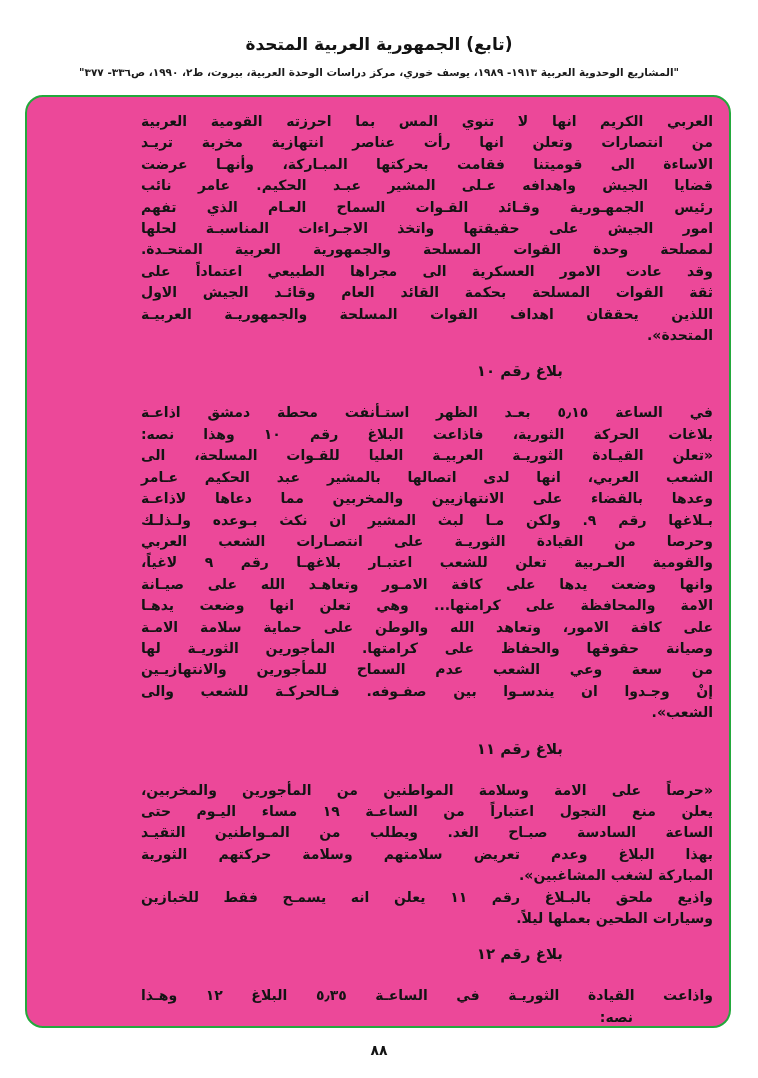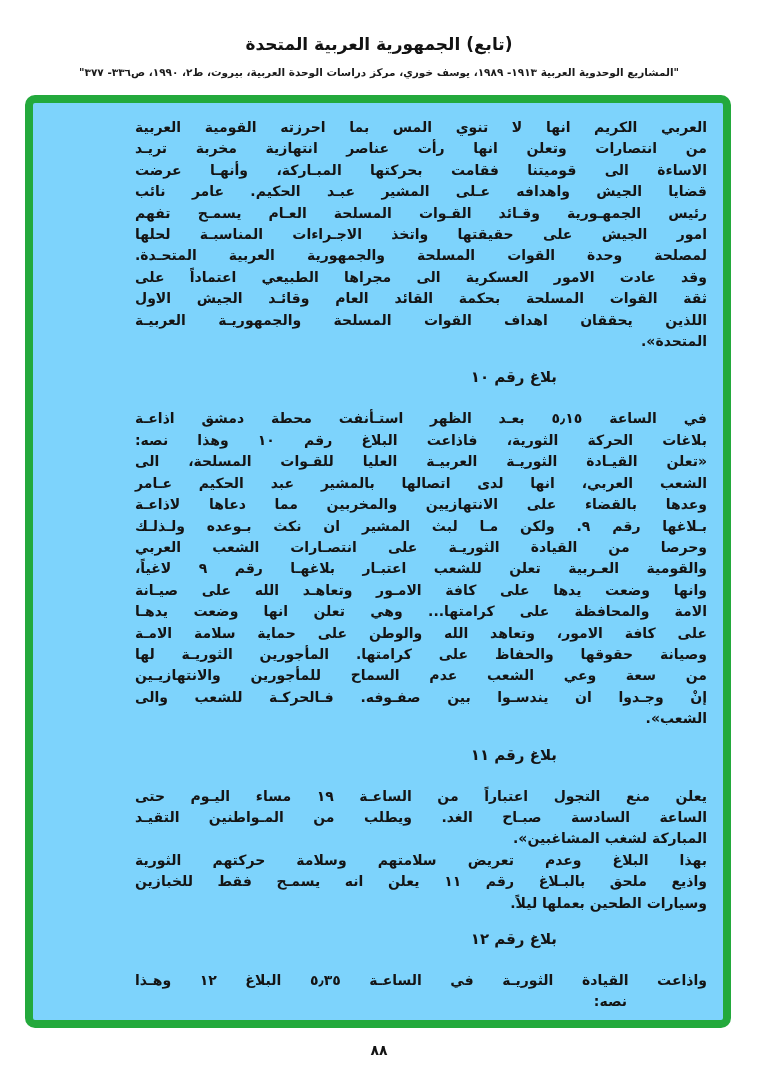--- a/index.html
+++ b/index.html
@@ -35,25 +35,25 @@
     font-weight: 700;
     line-height: 14px;
     color: #1a1a1a;
     letter-spacing: 0.1px;
   }
   .green-box {
     box-sizing: border-box;
     margin: 16px 27px 0 25px;
     width: 706px;
     height: 933px;
-    border: 8px solid #3b82f6;
-    border-radius: 10px;
+    border: 2px solid #3b82f6;
+    border-radius: 18px;
     padding: 14px 16px 0 108px;
     overflow: hidden;
-    background: #7dd3fc;
+    background: #ec4899;
   }
   .doc-body { width: 572px; }
   .para { margin: 0; }
   .line {
     font-size: 14px;
     font-weight: 700;
     line-height: 21.4px;
     color: #141414;
     text-align: justify;
     text-align-last: justify;
@@ -87,21 +87,21 @@
     <div class="source">"المشاريع الوحدوية العربية ١٩١٣- ١٩٨٩، يوسف خوري، مركز دراسات الوحدة العربية، بيروت، ط٢، ١٩٩٠، ص٣٣٦- ٣٧٧"</div>
   </div>
 
   <div class="green-box" style="border-color: rgb(35, 169, 60);">
     <div class="doc-body">
         <div class="para">
           <div class="line">العربي الكريم انها لا تنوي المس بما احرزته القومية العربية</div>
           <div class="line">من انتصارات وتعلن انها رأت عناصر انتهازية مخربة تريـد</div>
           <div class="line">الاساءة الى قوميتنا فقامت بحركتها المبـاركة، وأنهـا عرضت</div>
           <div class="line">قضايا الجيش واهدافه عـلى المشير عبـد الحكيم. عامر نائب</div>
-          <div class="line">رئيس الجمهـورية وقـائد القـوات المسلحة العـام يسمـح تفهم</div>
+          <div class="line">رئيس الجمهـورية وقـائد القـوات السماح العـام الذي تفهم</div>
           <div class="line">امور الجيش على حقيقتها واتخذ الاجـراءات المناسبـة لحلها</div>
           <div class="line">لمصلحة وحدة القوات المسلحة والجمهورية العربية المتحـدة.</div>
           <div class="line">وقد عادت الامور العسكرية الى مجراها الطبيعي اعتماداً على</div>
           <div class="line">ثقة القوات المسلحة بحكمة القائد العام وقائـد الجيش الاول</div>
           <div class="line">اللذين يحققان اهداف القوات المسلحة والجمهوريـة العربيـة</div>
           <div class="line end">المتحدة».</div>
         </div>
         <div class="heading">بلاغ رقم ١٠</div>
         <div class="para">
           <div class="line">في الساعة ٥٫١٥ بعـد الظهر استـأنفت محطة دمشق اذاعـة</div>
@@ -115,24 +115,25 @@
           <div class="line">وانها وضعت يدها على كافة الامـور وتعاهـد الله على صيـانة</div>
           <div class="line">الامة والمحافظة على كرامتها... وهي تعلن انها وضعت يدهـا</div>
           <div class="line">على كافة الامور، وتعاهد الله والوطن على حماية سلامة الامـة</div>
           <div class="line">وصيانة حقوقها والحفاظ على كرامتها. المأجورين الثوريـة لها</div>
           <div class="line">من سعة وعي الشعب عدم السماح للمأجورين والانتهازيـين</div>
           <div class="line">إنْ وجـدوا ان يندسـوا بين صفـوفه. فـالحركـة للشعب والى</div>
           <div class="line end">الشعب».</div>
         </div>
         <div class="heading">بلاغ رقم ١١</div>
         <div class="para">
+          <div class="line">«حرصاً على الامة وسلامة المواطنين من المأجورين والمخربين،</div>
           <div class="line">يعلن منع التجول اعتباراً من الساعـة ١٩ مساء اليـوم حتى</div>
           <div class="line">الساعة السادسة صبـاح الغد. ويطلب من المـواطنين التقيـد</div>
+          <div class="line">بهذا البلاغ وعدم تعريض سلامتهم وسلامة حركتهم الثورية</div>
           <div class="line end">المباركة لشغب المشاغبين».</div>
-          <div class="line">بهذا البلاغ وعدم تعريض سلامتهم وسلامة حركتهم الثورية</div>
           <div class="line">واذيع ملحق بالبـلاغ رقم ١١ يعلن انه يسمـح فقط للخبازين</div>
           <div class="line end">وسيارات الطحين بعملها ليلاً.</div>
         </div>
         <div class="heading">بلاغ رقم ١٢</div>
         <div class="para">
           <div class="line" style="">واذاعت القيادة الثوريـة في الساعـة ٥٫٣٥ البلاغ ١٢ وهـذا</div>
           <div class="line end" style="margin-right: 80px;">نصه:</div>
         </div>
       </div>
   </div>

